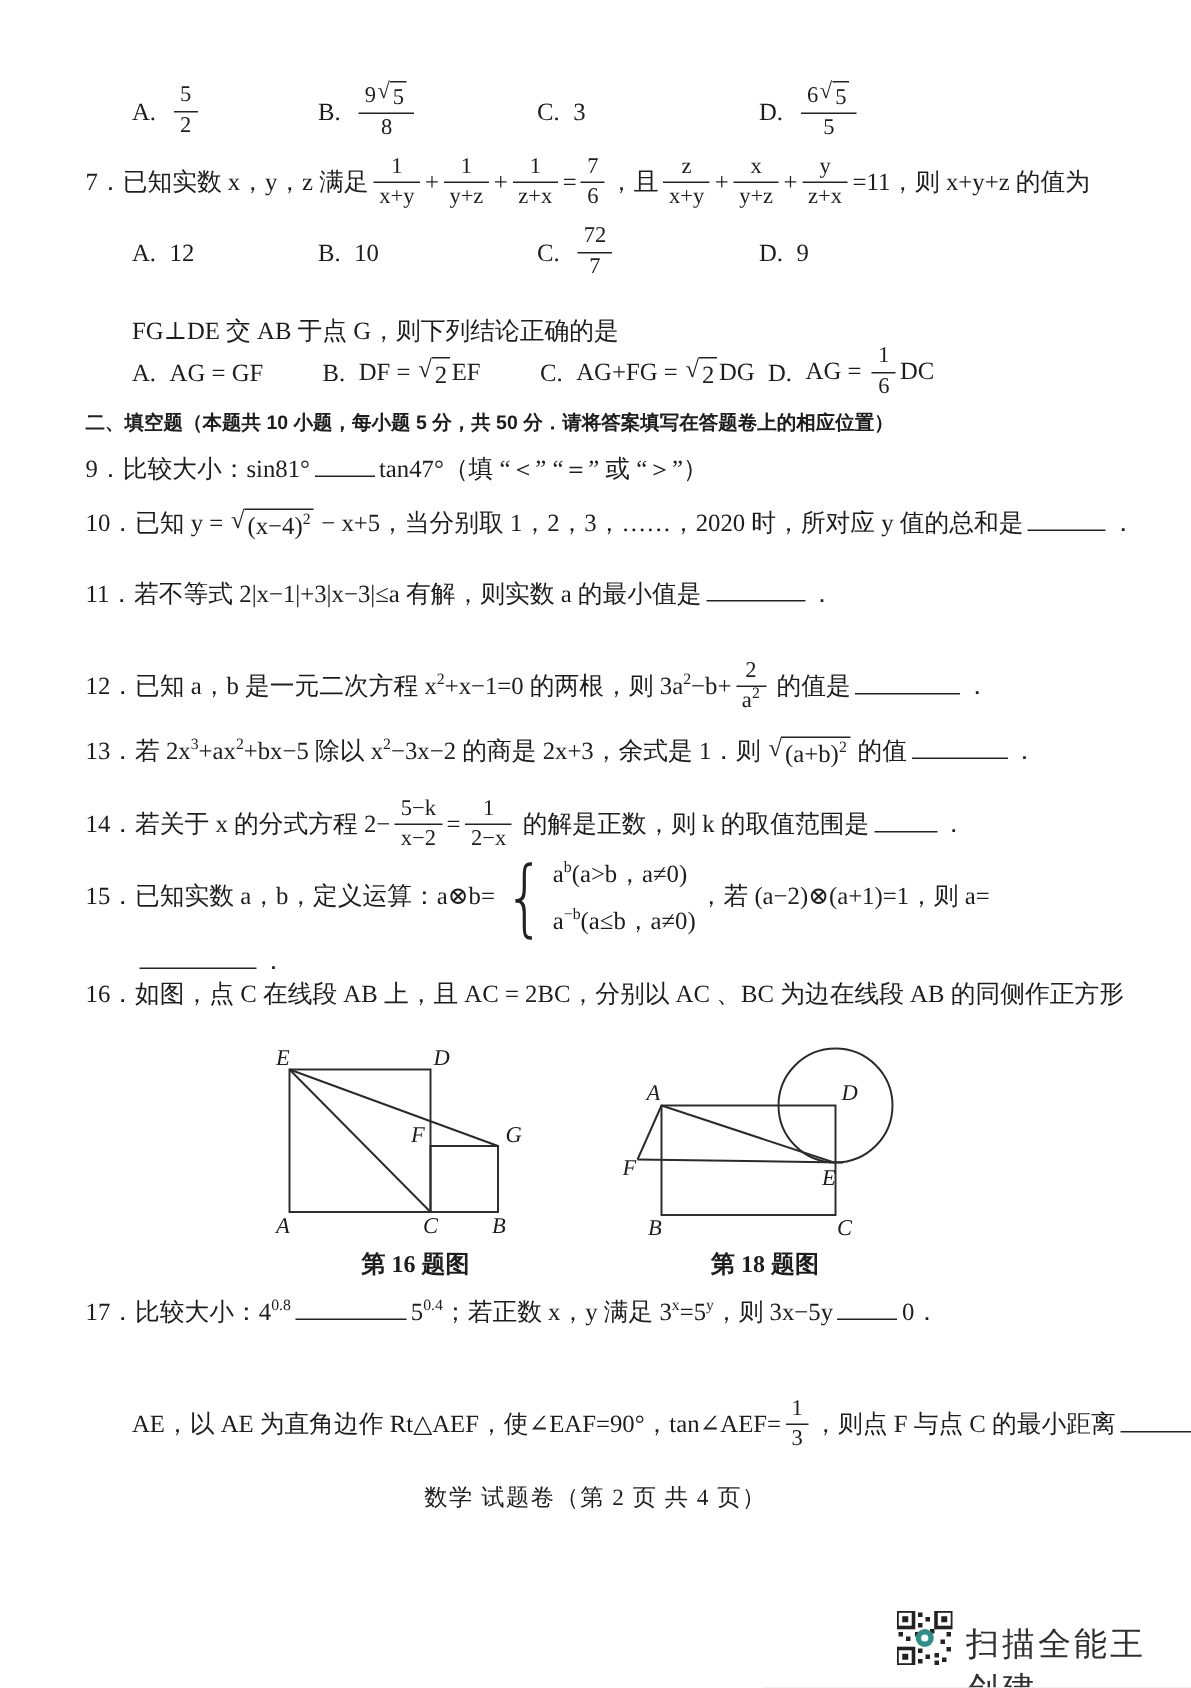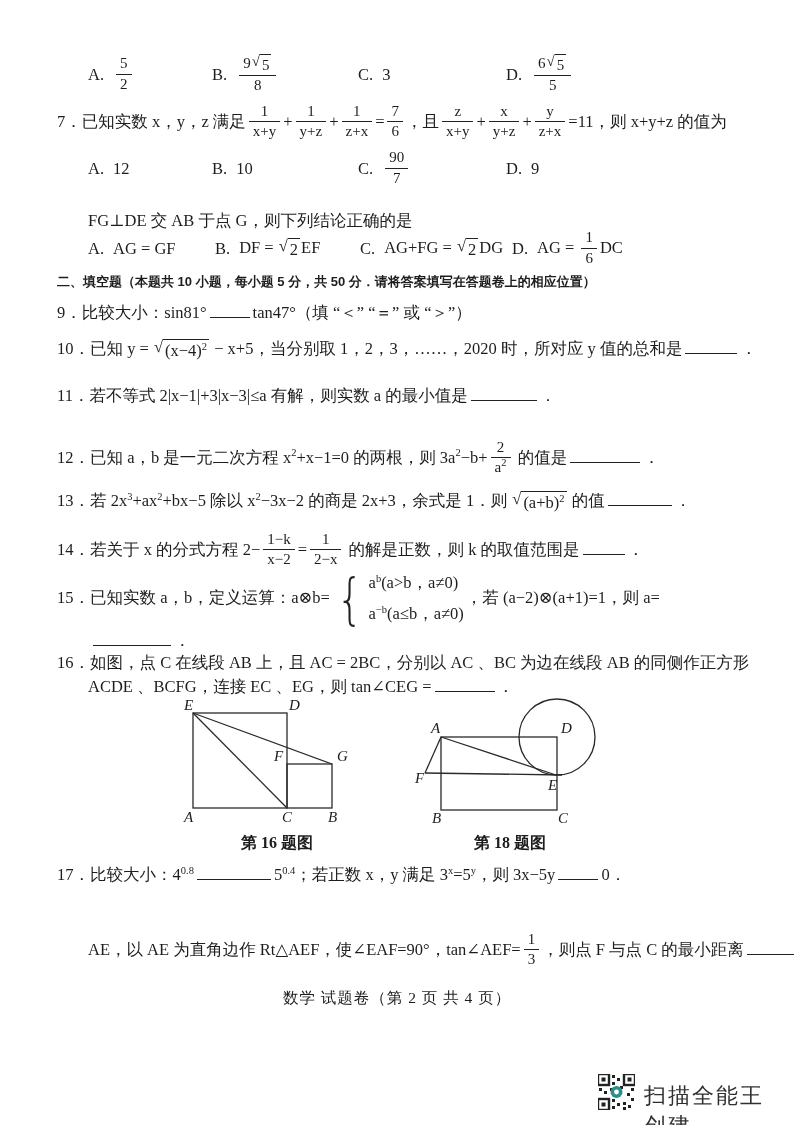--- a/index.html
+++ b/index.html
@@ -100,21 +100,21 @@
     <span class="opt-label">A.</span>
     <span>12</span>
   </div>
   <div class="opt" style="left:212px;top:148px;height:42px">
     <span class="opt-label">B.</span>
     <span>10</span>
   </div>
   <div class="opt" style="left:358px;top:148px;height:42px">
     <span class="opt-label">C.</span>
     <span><span class="frac">
-          <span class="num">90</span>
+          <span class="num">72</span>
           <span class="den">7</span>
         </span></span>
   </div>
   <div class="opt" style="left:506px;top:148px;height:42px">
     <span class="opt-label">D.</span>
     <span>9</span>
   </div>
 
   <div class="line" style="left:88px;top:210px">FG⊥DE 交 AB 于点 G，则下列结论正确的是</div>
   <div class="opt" style="left:88px;top:229px;height:40px">
@@ -153,36 +153,35 @@
   <div class="line" style="left:57px;top:385px">11．若不等式 2|x−1|+3|x−3|≤a 有解，则实数 a 的最小值是<span class="blank" style="width: 66px;"></span>．</div>
   <div class="line" style="left:57px;top:440px">12．已知 a，b 是一元二次方程 x<sup>2</sup>+x−1=0 的两根，则 3a<sup>2</sup>−b+<span class="frac">
         <span class="num">2</span>
         <span class="den">a<sup>2</sup></span>
       </span> 的值是<span class="blank" style="width: 70px;"></span>．</div>
   <div class="line" style="left:57px;top:490px">13．若 2x<sup>3</sup>+ax<sup>2</sup>+bx−5 除以 x<sup>2</sup>−3x−2 的商是 2x+3，余式是 1．则 <span class="sqrt">
         <span class="rad">√</span>
         <span class="radicand">(a+b)<sup>2</sup></span>
       </span> 的值<span class="blank" style="width: 64px;"></span>．</div>
   <div class="line" style="left:57px;top:532px">14．若关于 x 的分式方程 2−<span class="frac">
-        <span class="num">1−k</span>
+        <span class="num">5−k</span>
         <span class="den">x−2</span>
       </span>=<span class="frac">
         <span class="num">1</span>
         <span class="den">2−x</span>
       </span> 的解是正数，则 k 的取值范围是<span class="blank" style="width: 42px;"></span>．</div>
   <div class="line" style="left:57px;top:572px">15．已知实数 a，b，定义运算：a⊗b=<span class="cases">
         <span class="brace">{</span>
         <span class="rows">
           <span class="crow">a<sup>b</sup>(a&gt;b，a≠0)</span>
           <span class="crow">a<sup>−b</sup>(a≤b，a≠0)</span>
         </span>
       </span>，若 (a−2)⊗(a+1)=1，则 a=</div>
   <div class="line" style="left:90px;top:630px"><span class="blank" style="width: 78px;"></span>．</div>
   <div class="line" style="left:57px;top:652px">16．如图，点 C 在线段 AB 上，且 AC = 2BC，分别以 AC 、BC 为边在线段 AB 的同侧作正方形</div>
-  <div class="line" style="left:88px;top:676px">ACDE 、BCFG，连接 EC 、EG，则 tan∠CEG =<span class="blank" style="width: 60px;"></span>．</div>
 
   <svg style="position:absolute;left:180px;top:698px" width="175" height="128" viewBox="0 0 175 128">
     <g fill="none" stroke="#2a2a2a" stroke-width="1.3">
       <rect x="13" y="15" width="94" height="95"></rect>
       <rect x="107" y="66" width="45" height="44"></rect>
       <line x1="13" y1="15" x2="107" y2="110"></line>
       <line x1="13" y1="15" x2="152" y2="66"></line>
     </g>
     <text x="4" y="12">E</text>
     <text x="109" y="12">D</text>

